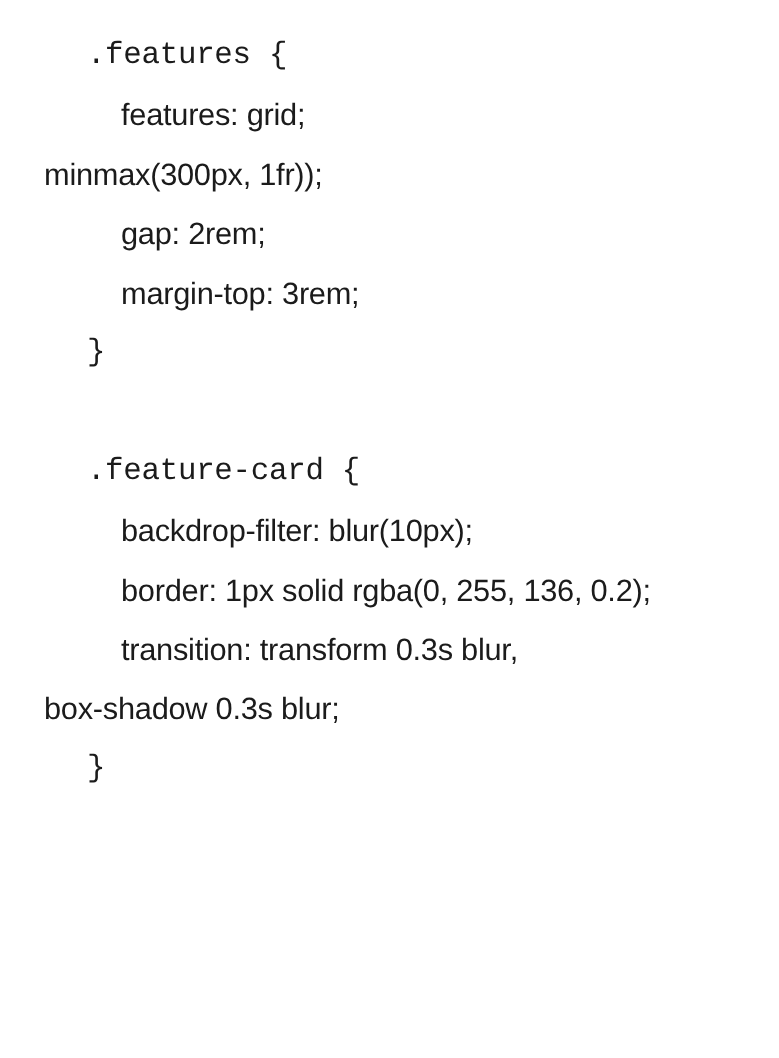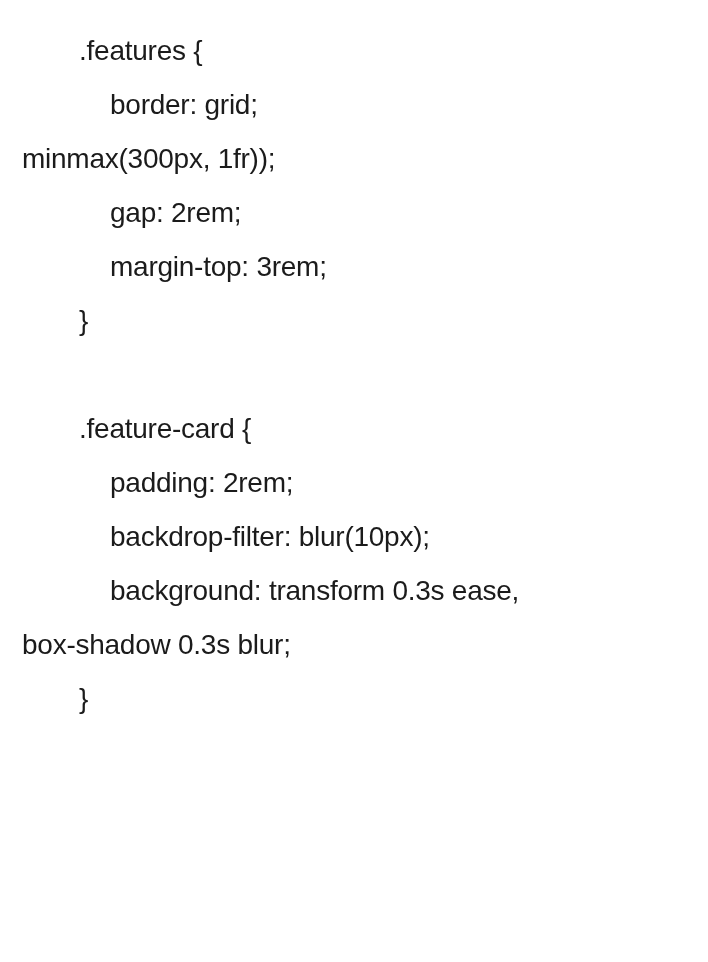--- a/index.html
+++ b/index.html
@@ -22,34 +22,34 @@
     box-sizing: border-box;
   }
   .code-line {
     height: 54px;
     line-height: 54px;
     font-size: 28px;
     color: #1b1b1b;
     letter-spacing: -0.25px;
     white-space: pre;
   }
-  .ind0 { padding-left: 22px; }
-  .ind1 { padding-left: 79px; }
+  .ind0 { padding-left: 40px; }
+  .ind1 { padding-left: 79px; font-family: Liberation Mono, monospace; }
   .ind2 { padding-left: 110px; }
 </style>
 </head>
 <body>
 
 <div class="page">
   <div class="code-line ind1">.features {</div>
-  <div class="code-line ind2">border: grid;</div>
+  <div class="code-line ind2">features: grid;</div>
   <div class="code-line ind0">minmax(300px, 1fr));</div>
   <div class="code-line ind2">gap: 2rem;</div>
   <div class="code-line ind2">margin-top: 3rem;</div>
   <div class="code-line ind1">}</div>
   <div class="code-line ind0"></div>
   <div class="code-line ind1">.feature-card {</div>
-  <div class="code-line ind2">padding: 2rem;</div>
   <div class="code-line ind2">backdrop-filter: blur(10px);</div>
-  <div class="code-line ind2">background: transform 0.3s ease,</div>
+  <div class="code-line ind2">border: 1px solid rgba(0, 255, 136, 0.2);</div>
+  <div class="code-line ind2">transition: transform 0.3s blur,</div>
   <div class="code-line ind0">box-shadow 0.3s blur;</div>
   <div class="code-line ind1">}</div>
 </div>
 
 </body></html>

